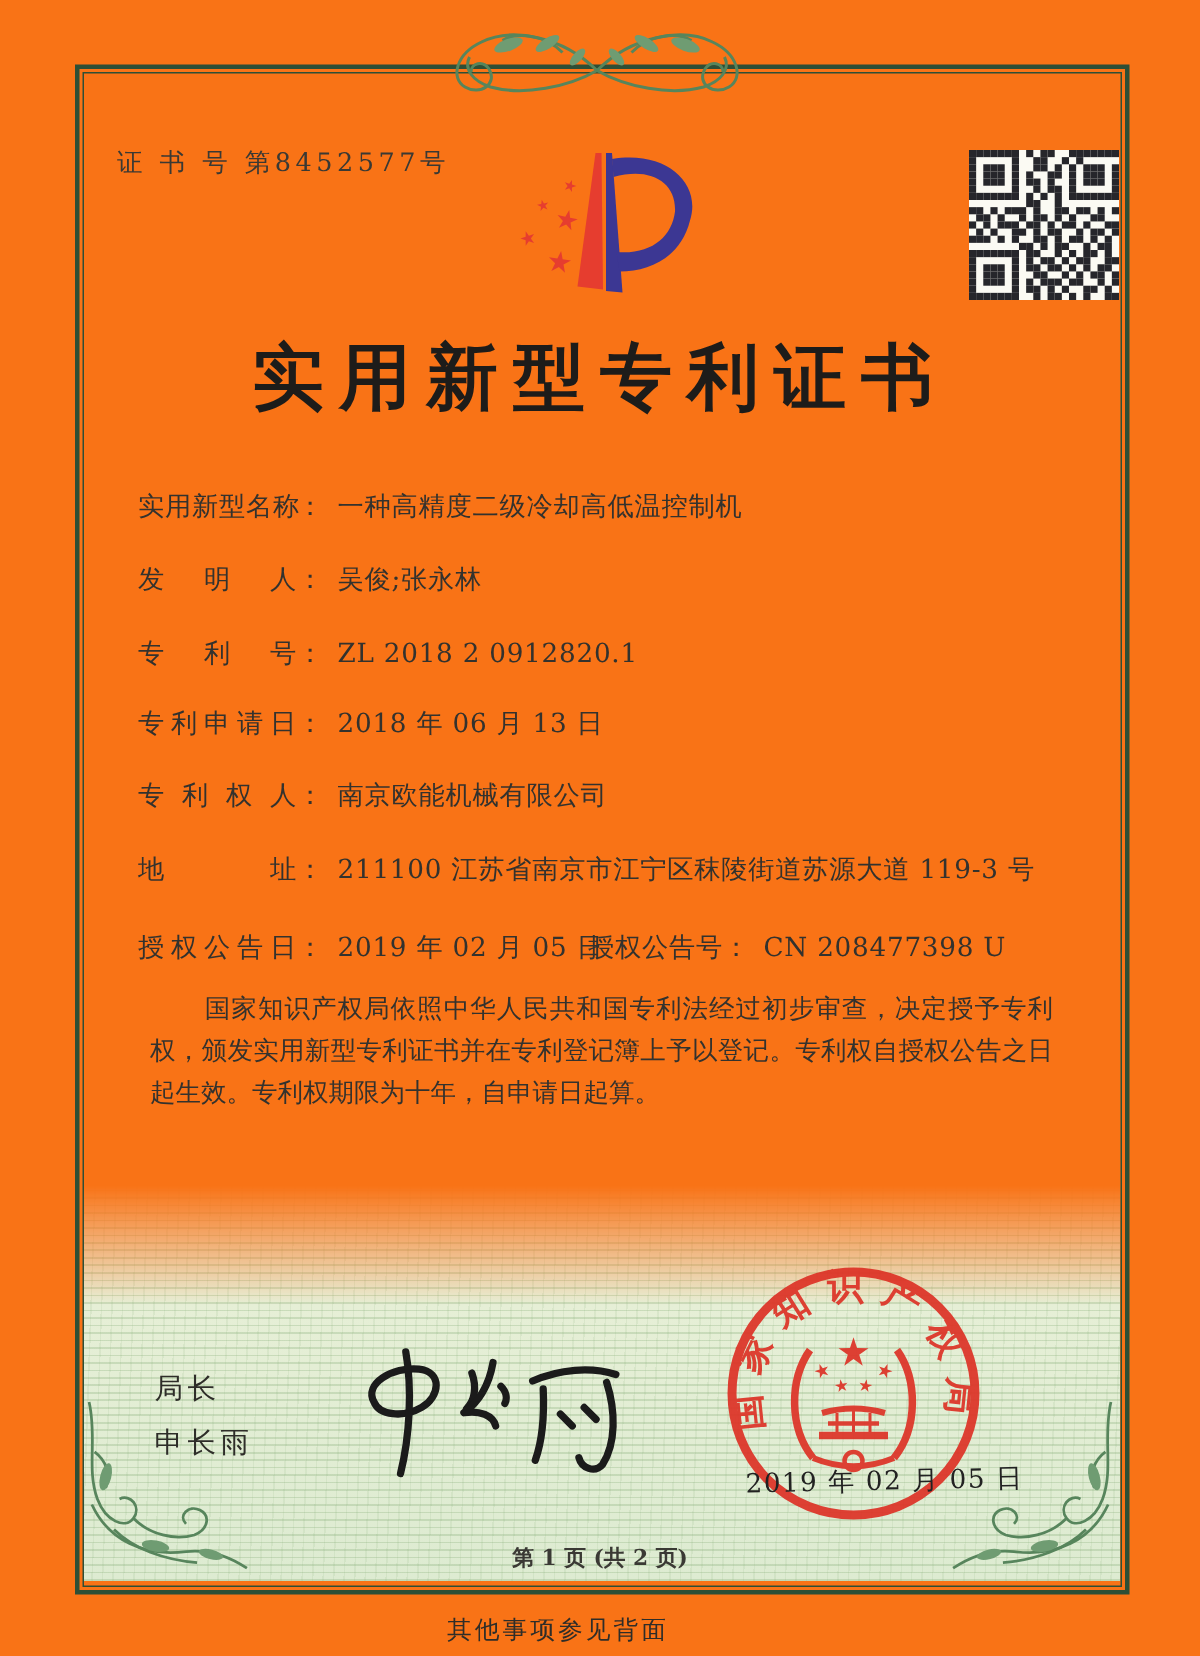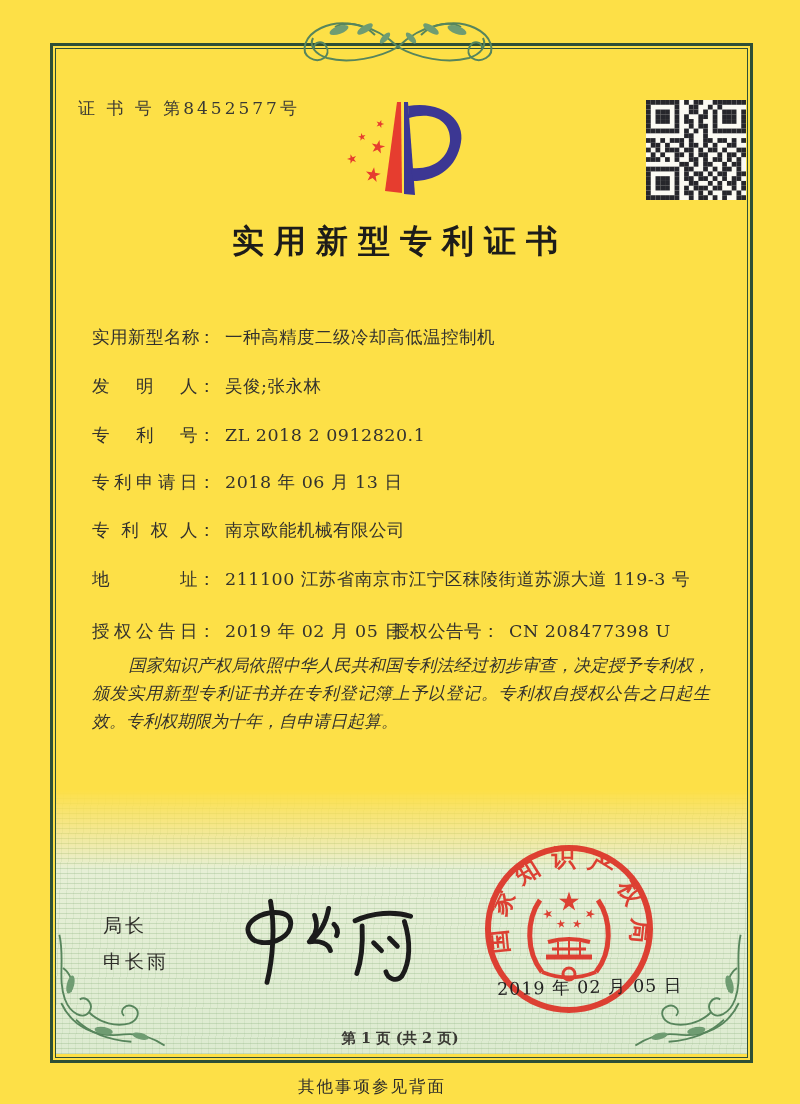--- a/index.html
+++ b/index.html
@@ -1,19 +1,19 @@
 <!DOCTYPE html>
 <html><head>
 <meta charset="utf-8">
 <style>
   html,body{margin:0;padding:0;}
   .page{
     position:relative;
     width:800px;height:1104px;
-    background:#fde047;
+    background:#f97316;
     overflow:hidden;
     font-family:"DejaVu Serif","Liberation Serif",serif;
     color:#33322e;
   }
   .abs{position:absolute;}
   
   .frame{
     left:50px;top:43px;width:697px;height:1014px;
     border:3px solid #2e4f36;
   }
@@ -30,37 +30,37 @@
       linear-gradient(180deg,#f0efdf 0%,#e6efd6 30%,#ddebd1 100%);
     -webkit-mask-image:linear-gradient(180deg,transparent 0,#000 80px);
     mask-image:linear-gradient(180deg,transparent 0,#000 80px);
   }
   .cert-no{
     left:78px;top:97px;
     font-size:17px;letter-spacing:3px;color:#3a3934;
   }
   .title{
     left:0;right:0;top:220px;text-align:center;
-    font-size:32px;font-weight:bold;letter-spacing:10px;color:#1d1c1a;
+    font-size:48px;font-weight:bold;letter-spacing:10px;color:#1d1c1a;
   }
   .field-row{
     left:92px;right:60px;height:26px;
     font-size:17.5px;letter-spacing:.5px;white-space:nowrap;
   }
   .flabel{
     display:inline-block;width:106px;vertical-align:bottom;
     text-align:justify;text-align-last:justify;
   }
   .fcolon{margin-right:9px;}
   .grant2{position:absolute;left:300px;top:0;text-align:center;}
   .paras{
     left:92px;width:618px;top:651px;
     font-size:17px;line-height:28px;text-align:justify;color:#33322e;
   }
-  .paras p{margin:0;text-indent:2.15em;font-style:italic;}
+  .paras p{margin:8px;text-indent:2.15em;}
   .signer-title{left:103px;top:913px;font-size:19px;letter-spacing:3px;color:#2e2d29;}
   .signer-name{left:103px;top:949px;font-size:19px;letter-spacing:3px;color:#2e2d29;}
   .seal-date{
     left:497px;top:975px;font-size:17.5px;letter-spacing:1px;color:#222;
     transform:rotate(-1.2deg);
   }
   .page-info{left:0;right:0;top:1029px;text-align:center;font-size:14.5px;color:#3a3934;font-weight:bold;}
   .back-note{
     left:0;right:0;top:1076px;text-align:center;
     font-size:16.5px;letter-spacing:2px;color:#2e2d29;

